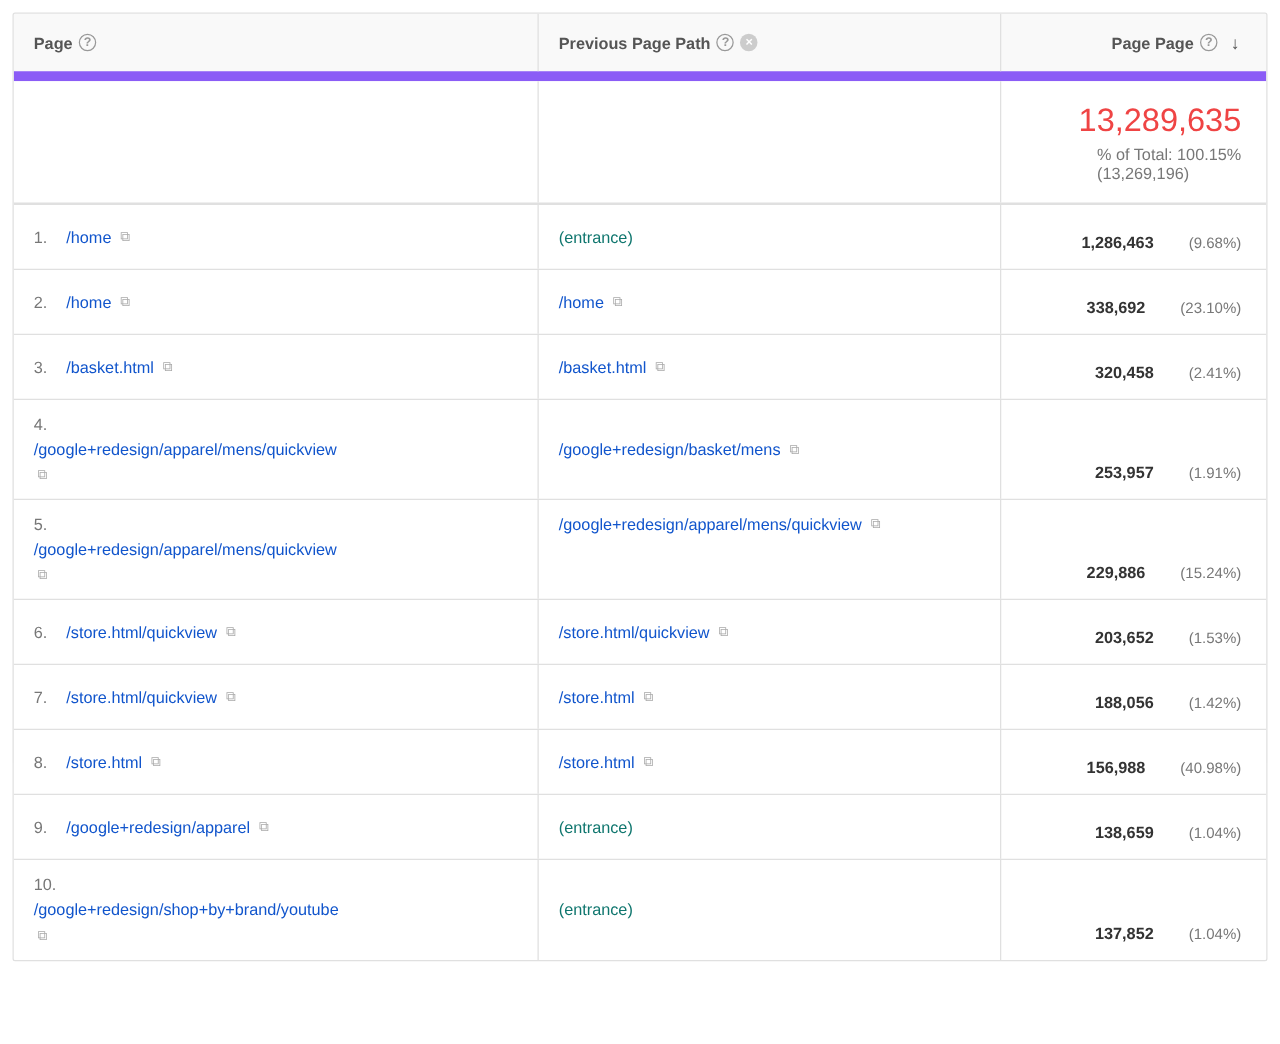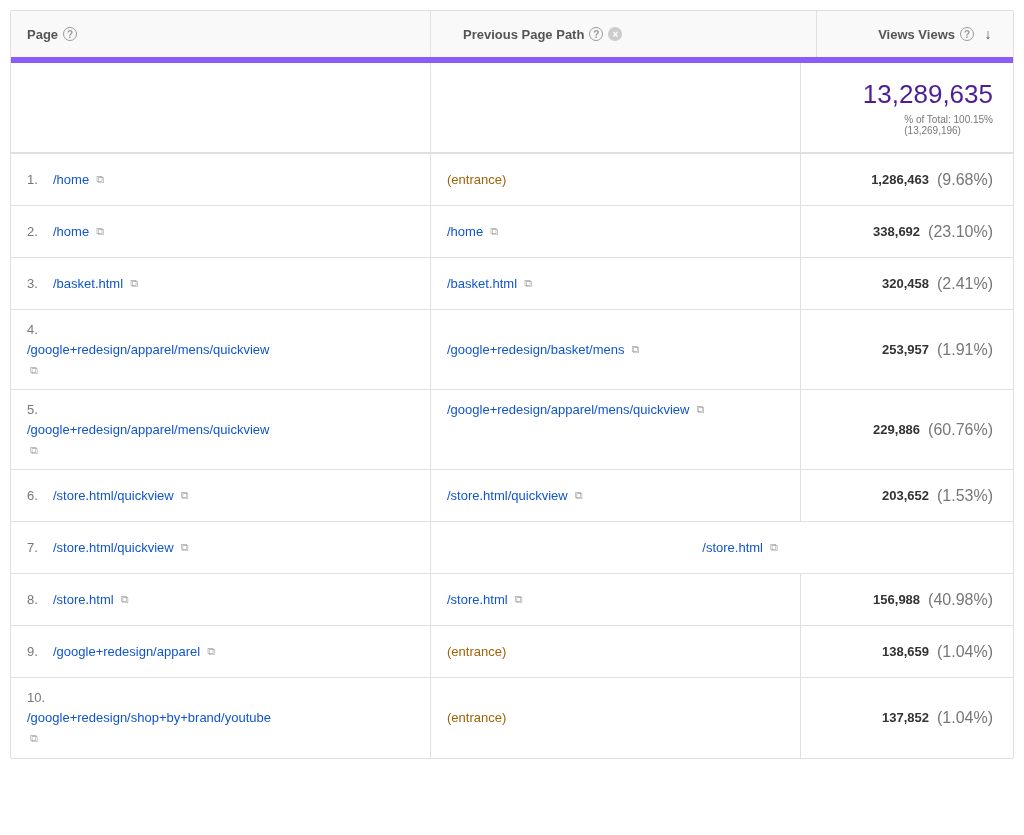--- a/index.html
+++ b/index.html
@@ -12,22 +12,21 @@
     .table-container {
       border: 1px solid #e0e0e0;
       border-radius: 2px;
       overflow: hidden;
       margin: 10px;
     }
     .table-header {
       display: grid;
       grid-template-columns: 420px 370px 1fr;
       background: #f9f9f9;
-      border-bottom: 6px solid #8b5cf6;
-      gap: 16px;
+      border-bottom: 8px solid #8b5cf6;
     }
     .header-cell {
       padding: 14px 16px;
       font-weight: 600;
       font-size: 13px;
       color: #555;
       display: flex;
       align-items: center;
       gap: 5px;
       border-right: 1px solid #e0e0e0;
@@ -86,24 +85,24 @@
       border-right: none;
       display: flex;
       flex-direction: column;
       align-items: flex-end;
       justify-content: center;
       padding-right: 20px;
     }
     .summary-total {
       font-size: 26px;
       font-weight: 300;
-      color: #4c1d95;
+      color: #ef4444;
     }
     .summary-sub {
-      font-size: 10px;
+      font-size: 13px;
       color: #777;
       margin-top: 4px;
     }
     .data-row {
       display: grid;
       grid-template-columns: 420px 370px 1fr;
       border-bottom: 1px solid #e0e0e0;
       min-height: 52px;
     }
     .data-row:last-child {
@@ -114,55 +113,56 @@
       border-right: 1px solid #e0e0e0;
       display: flex;
       align-items: center;
       gap: 4px;
       font-size: 13px;
     }
     .data-cell:last-child {
       border-right: none;
       justify-content: flex-end;
       padding-right: 20px;
+      align-items: flex-end;
     }
     .row-num {
       color: #777;
       min-width: 22px;
       font-size: 13px;
     }
     .page-link {
       color: #1155cc;
       text-decoration: none;
       cursor: pointer;
     }
     .prev-path-text {
-      color: #a16207;
+      color: #0f766e;
       font-size: 13px;
     }
     .external-link-icon {
       display: inline-flex;
       align-items: center;
       justify-content: center;
       width: 14px;
       height: 14px;
       color: #aaa;
       font-size: 11px;
       cursor: pointer;
       flex-shrink: 0;
     }
     .page-views-val {
       font-weight: bold;
       color: #333;
       font-size: 13px;
     }
     .page-views-pct {
       color: #777;
-      font-size: 16px;
-      margin-left: 4px;
+      font-size: 12px;
+      margin-left: 24px;
     }
     .cell-multiline {
       flex-wrap: wrap;
       align-items: flex-start;
       padding-top: 12px;
       padding-bottom: 12px;
     }
     .cell-multiline .page-link {
       width: 100%;
       line-height: 1.4;
@@ -183,21 +183,21 @@
     <div class="header-cell">
       <span>Page</span>
       <span class="help-icon">?</span>
     </div>
     <div class="header-cell">
       <span>Previous Page Path</span>
       <span class="help-icon">?</span>
       <span class="close-icon">×</span>
     </div>
     <div class="header-cell">
-      <span>Views Views</span>
+      <span>Page Page</span>
       <span class="help-icon">?</span>
       <span class="sort-icon">↓</span>
     </div>
   </div>
 
   <div class="summary-row">
     <div class="summary-cell"></div>
     <div class="summary-cell"></div>
     <div class="summary-cell">
       <span class="summary-total">13,289,635</span>
@@ -273,21 +273,21 @@
           <span class="row-num">5.</span>
           <a class="page-link" href="#">/google+redesign/apparel/mens/quickview</a>
           <span class="external-link-icon">⧉</span>
         </div>
         <div class="data-cell prev-multiline">
           <span class="page-link" style="cursor: pointer;">/google+redesign/apparel/mens/quickview</span>
           <span class="external-link-icon">⧉</span>
         </div>
         <div class="data-cell">
           <span class="page-views-val">229,886</span>
-          <span class="page-views-pct">(60.76%)</span>
+          <span class="page-views-pct">(15.24%)</span>
         </div>
       </div>
       <div class="data-row">
         <div class="data-cell">
           <span class="row-num">6.</span>
           <a class="page-link" href="#">/store.html/quickview</a>
           <span class="external-link-icon">⧉</span>
         </div>
         <div class="data-cell">
           <span class="page-link" style="cursor: pointer;">/store.html/quickview</span>
@@ -300,20 +300,24 @@
       </div>
       <div class="data-row">
         <div class="data-cell">
           <span class="row-num">7.</span>
           <a class="page-link" href="#">/store.html/quickview</a>
           <span class="external-link-icon">⧉</span>
         </div>
         <div class="data-cell">
           <span class="page-link" style="cursor: pointer;">/store.html</span>
           <span class="external-link-icon">⧉</span>
+        </div>
+        <div class="data-cell">
+          <span class="page-views-val">188,056</span>
+          <span class="page-views-pct">(1.42%)</span>
         </div>
       </div>
       <div class="data-row">
         <div class="data-cell">
           <span class="row-num">8.</span>
           <a class="page-link" href="#">/store.html</a>
           <span class="external-link-icon">⧉</span>
         </div>
         <div class="data-cell">
           <span class="page-link" style="cursor: pointer;">/store.html</span>

